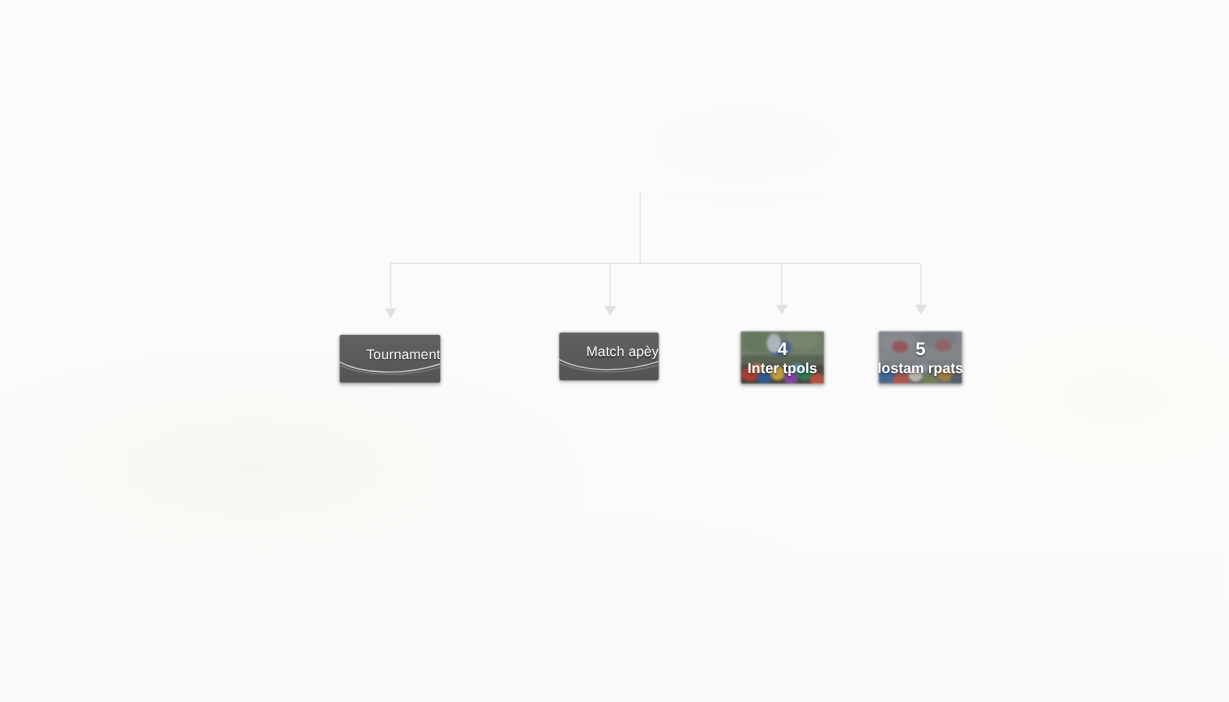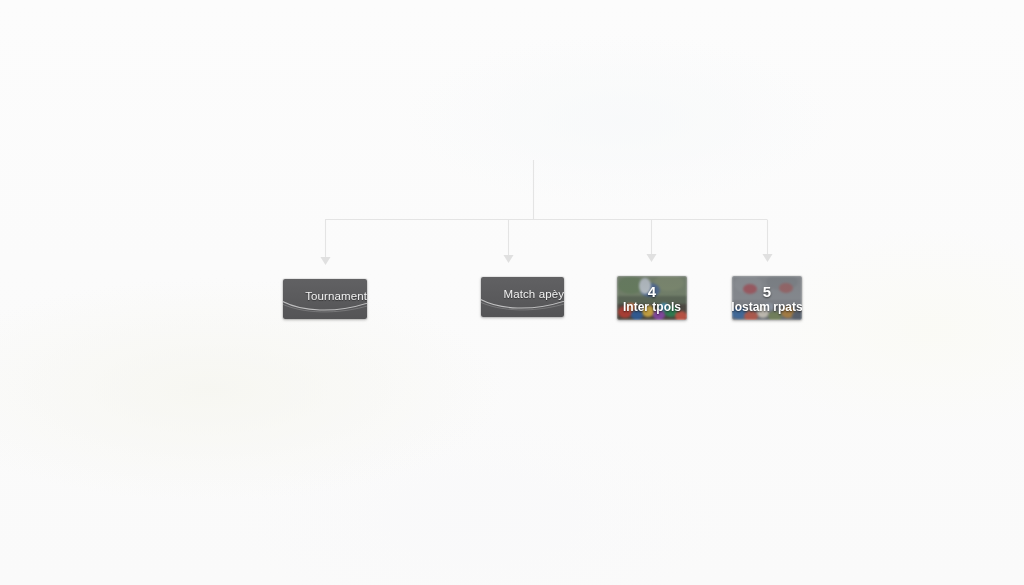--- a/index.html
+++ b/index.html
@@ -141,21 +141,21 @@
 </svg>
 
 <div class="node node-flat" style="left:283px; top:279px; width:84px; height:40px;">
   <svg class="swoosh" viewBox="0 0 100 18" preserveAspectRatio="none">
     <path d="M0,3 C22,15 62,17 100,5" stroke="rgba(255,255,255,0.62)" stroke-width="1.1" fill="none"></path>
     <path d="M0,6 C24,17 64,18 100,8" stroke="rgba(255,255,255,0.20)" stroke-width="1" fill="none"></path>
   </svg>
   <span class="node-label">Tournament</span>
 </div>
 
-<div class="node node-flat" style="left:466px; top:277px; width:83px; height:40px;margin-left:15px;">
+<div class="node node-flat" style="left:466px; top:277px; width:83px; height:40px;">
   <svg class="swoosh" viewBox="0 0 100 18" preserveAspectRatio="none">
     <path d="M0,3 C22,15 62,17 100,5" stroke="rgba(255,255,255,0.62)" stroke-width="1.1" fill="none"></path>
     <path d="M0,6 C24,17 64,18 100,8" stroke="rgba(255,255,255,0.20)" stroke-width="1" fill="none"></path>
   </svg>
   <span class="node-label">Match apèy</span>
 </div>
 
 <div class="node node-photo" style="left:617px; top:276px; width:70px; height:44px;">
   <svg class="photo-bg" viewBox="0 0 70 44" preserveAspectRatio="none">
     <rect x="0" y="0" width="70" height="44" fill="#5d6b52"></rect>

